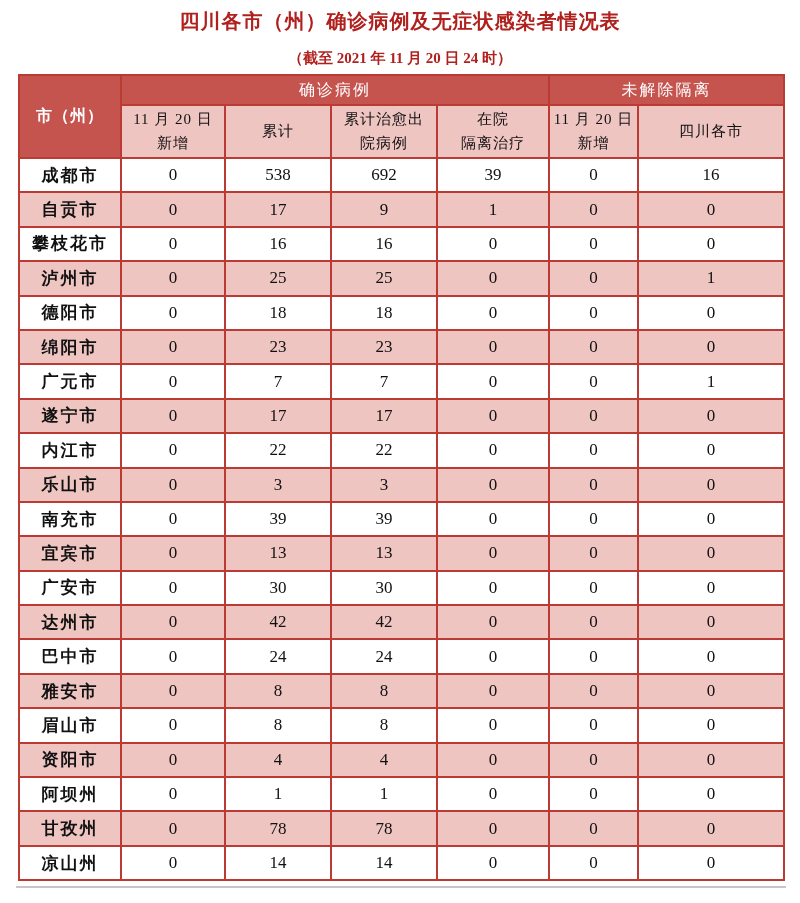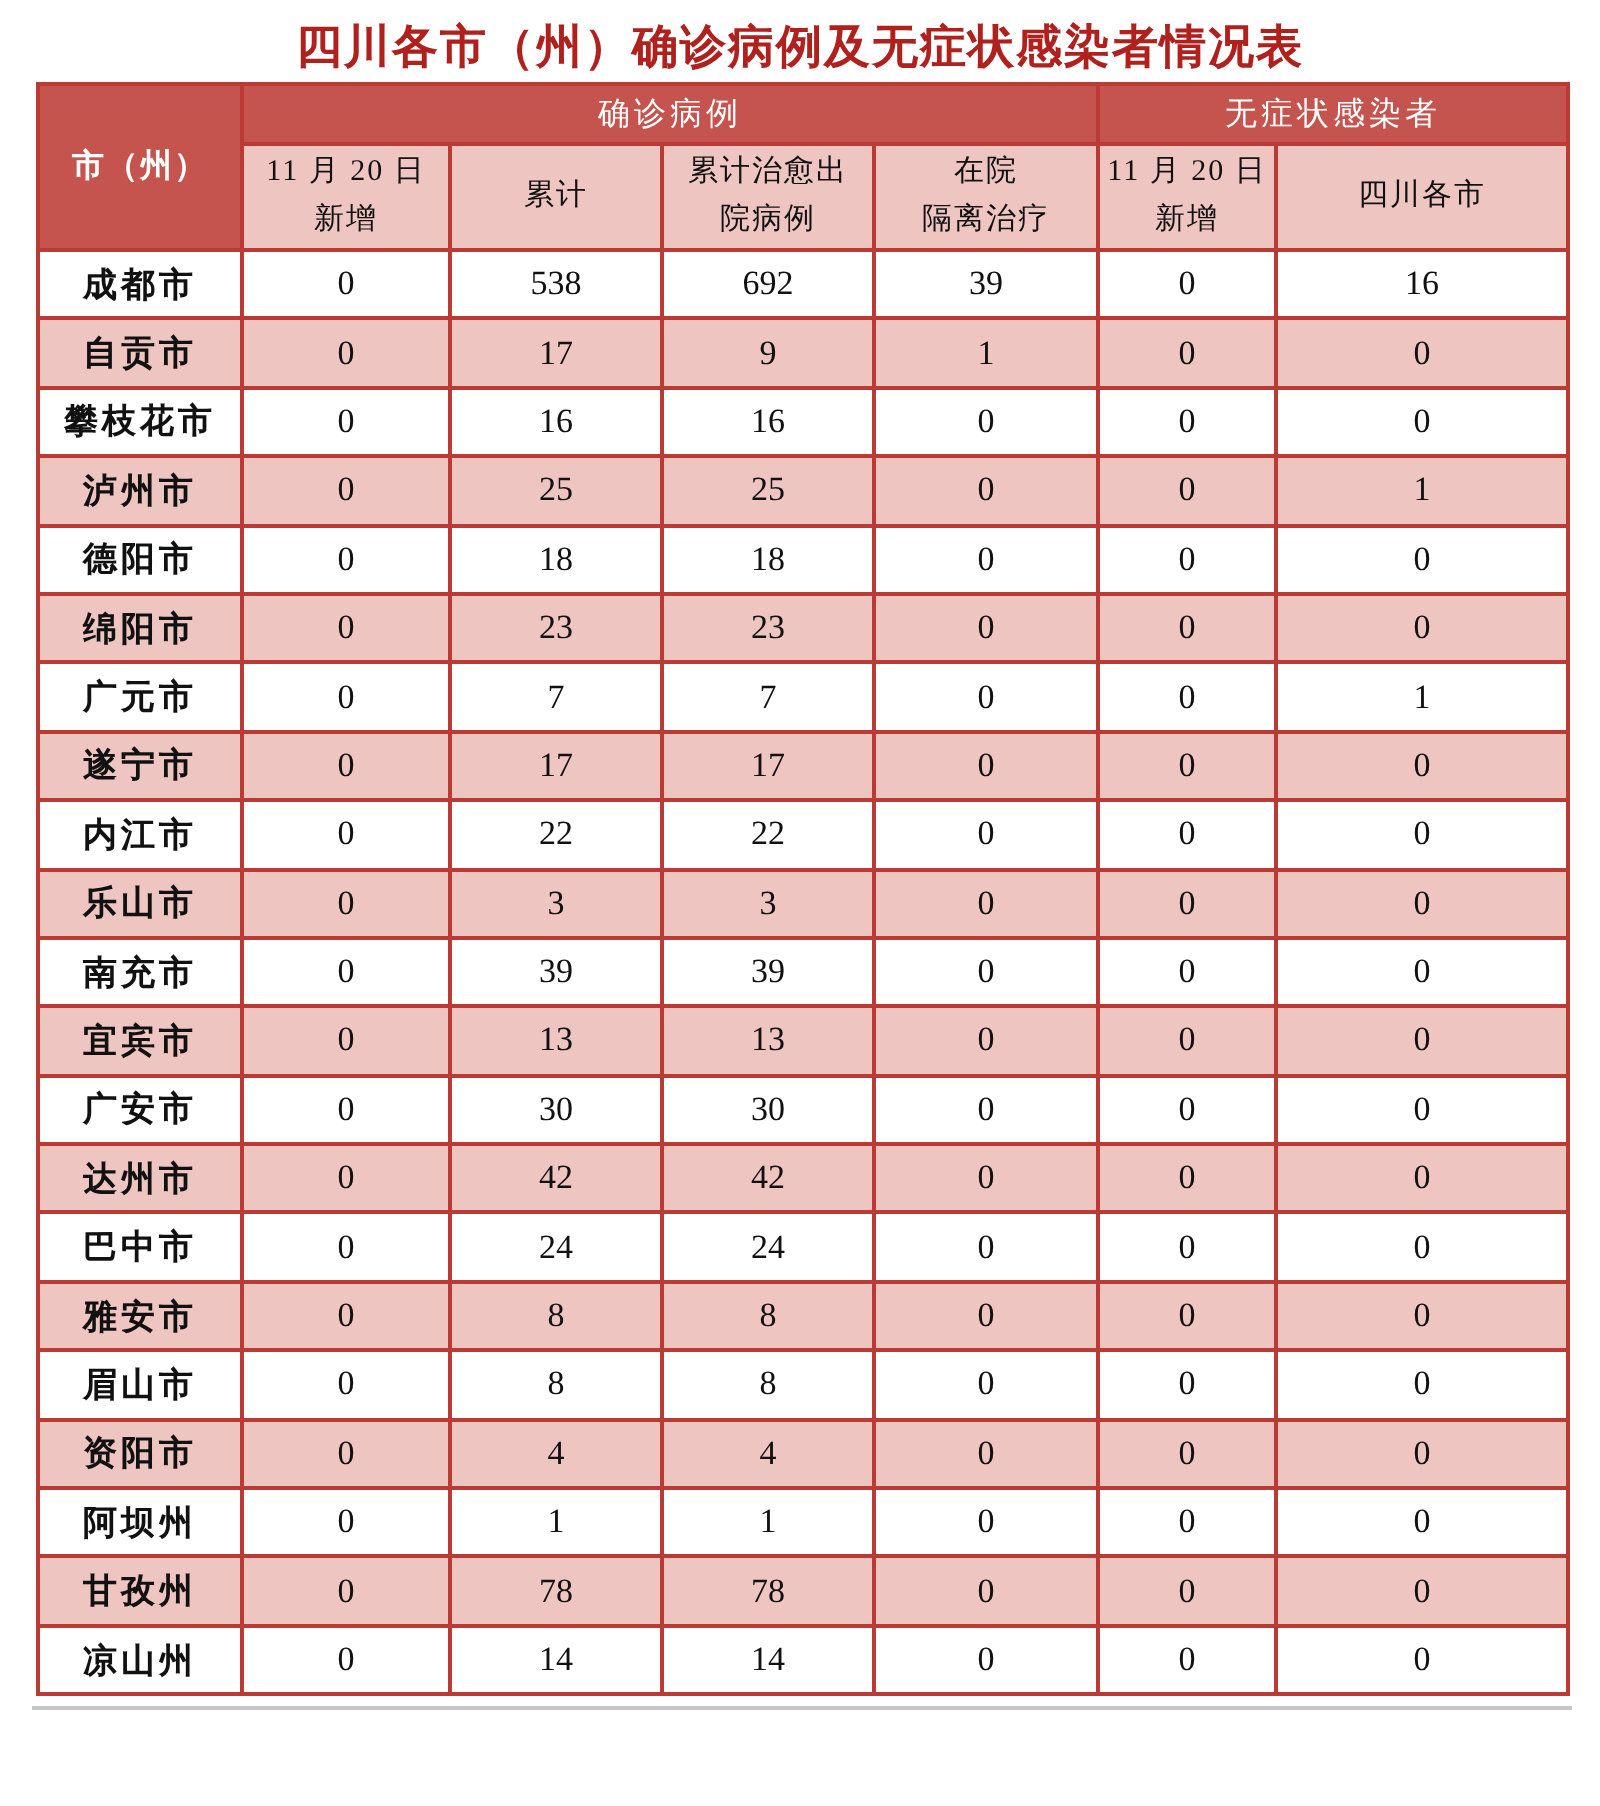--- a/index.html
+++ b/index.html
@@ -16,23 +16,23 @@
     background: #ffffff;
     font-family: "Liberation Serif", "DejaVu Serif", serif;
   }
   .page {
     width: 800px;
     height: 903px;
     overflow: hidden;
     background: #ffffff;
   }
   .page-title {
-    margin: 8px 0 2px 0;
+    margin: 8px 0 14px 0;
     text-align: center;
-    font-size: 23px;
+    font-size: 20px;
     font-weight: bold;
     color: var(--title-red);
     letter-spacing: 1px;
   }
   .page-subtitle {
     margin: 0 0 6px 0;
     text-align: center;
     font-size: 15px;
     font-weight: bold;
     color: var(--title-red);
@@ -94,36 +94,37 @@
     background: #c6c6c6;
     margin: 5px 0 0 16px;
   }
 </style>
 </head>
 <body>
 
 <div class="page">
 
   <h1 class="page-title">四川各市（州）确诊病例及无症状感染者情况表</h1>
+  <div class="page-subtitle">（截至 2021 年 11 月 20 日 24 时）</div>
 
   <table class="cases">
     <colgroup>
       <col style="width:102px">
       <col style="width:104px">
       <col style="width:106px">
       <col style="width:106px">
       <col style="width:112px">
       <col style="width:89px">
       <col style="width:146px">
     </colgroup>
     <thead>
       <tr>
         <th class="corner" rowspan="2">市（州）</th>
         <th class="group" colspan="4">确诊病例</th>
-        <th class="group" colspan="2">无症状感染者</th>
+        <th class="group" colspan="2">未解除隔离</th>
       </tr>
       <tr>
         <th class="sub">11 月 20 日
 新增</th>
         <th class="sub">累计</th>
         <th class="sub">累计治愈出
 院病例</th>
         <th class="sub">在院
 隔离治疗</th>
         <th class="sub">11 月 20 日

